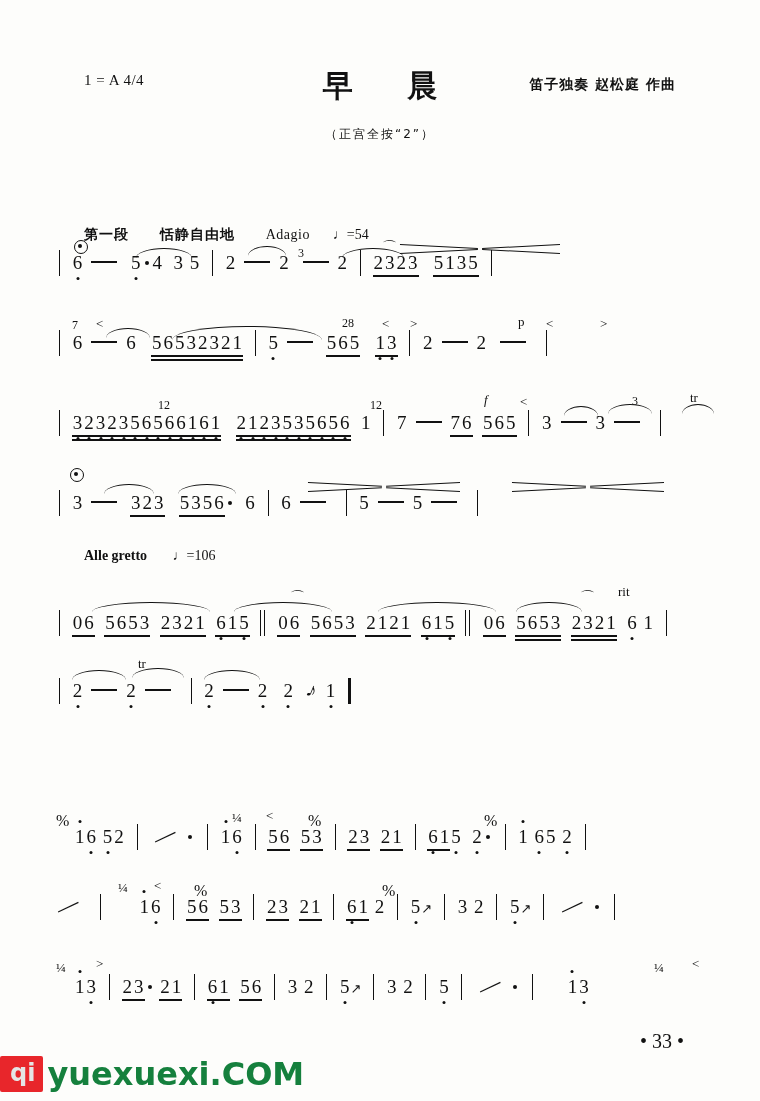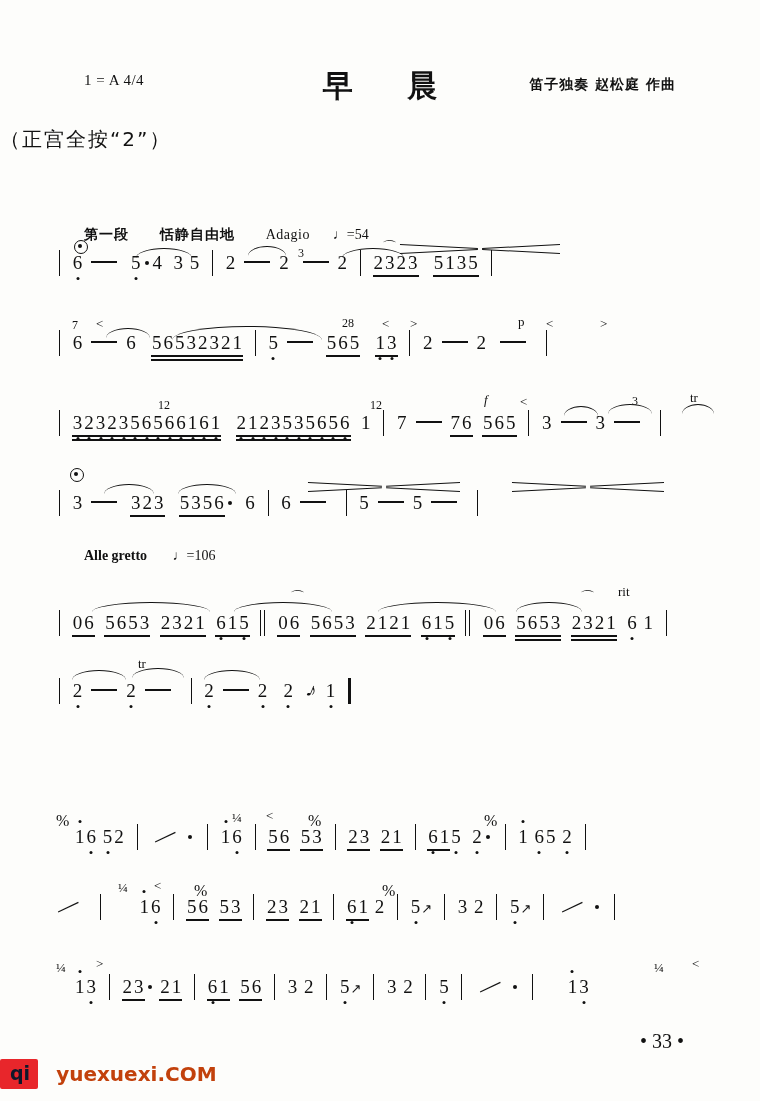--- a/index.html
+++ b/index.html
@@ -49,21 +49,22 @@
     font-size: 14px;
     font-family: "DejaVu Sans", sans-serif;
     font-weight: bold;
     letter-spacing: 1px;
   }
   .subtitle {
     position: absolute;
     left: 0;
     right: 0;
     top: 126px;
-    font-size: 20px;
+    text-align: center;
+    font-size: 12px;
     font-family: "DejaVu Sans", sans-serif;
     letter-spacing: 2px;
   }
 
   
   .section-head {
     position: absolute;
     font-size: 14px;
     font-family: "DejaVu Sans", sans-serif;
     font-weight: bold;
@@ -281,32 +282,32 @@
     position: absolute;
     left: 0;
     bottom: 0;
     height: 54px;
     display: flex;
     align-items: center;
     font-family: "DejaVu Sans", sans-serif;
   }
   .wm-badge {
     background: #e8262b;
-    color: #0f172a;
-    font-size: 19px;
+    color: #e5e5e5;
+    font-size: 24px;
     font-weight: bold;
     padding: 3px 8px 5px 10px;
     letter-spacing: 0px;
     border-radius: 2px;
   }
   .wm-text {
-    color: #c2410c;
-    font-size: 20px;
+    color: #15803d;
+    font-size: 32px;
     font-weight: bold;
-    margin-left: 18px;
+    margin-left: 4px;
   }
 </style>
 </head>
 <body>
 
 <div class="page">
 
   <div class="key-sig">1 = A 4/4</div>
   <div class="title">早 晨</div>
   <div class="credits">笛子独奏  赵松庭 作曲</div>

